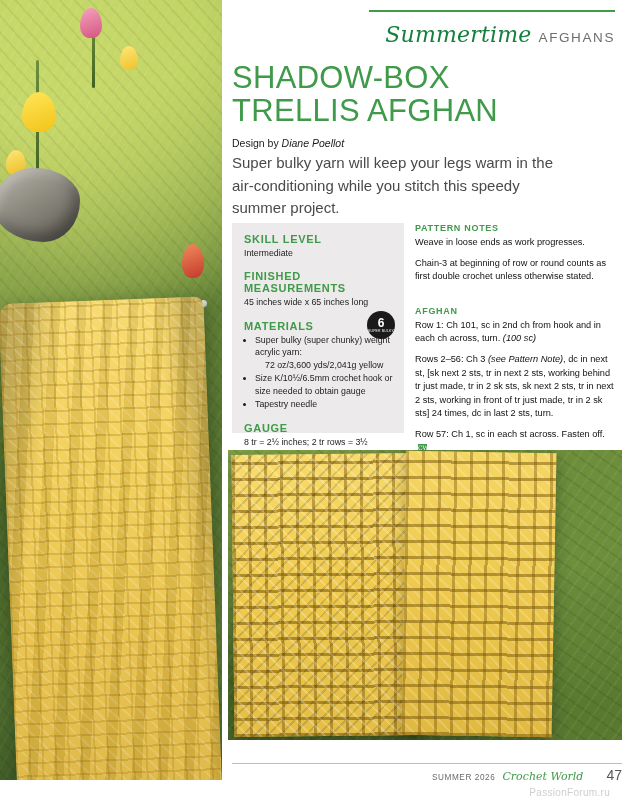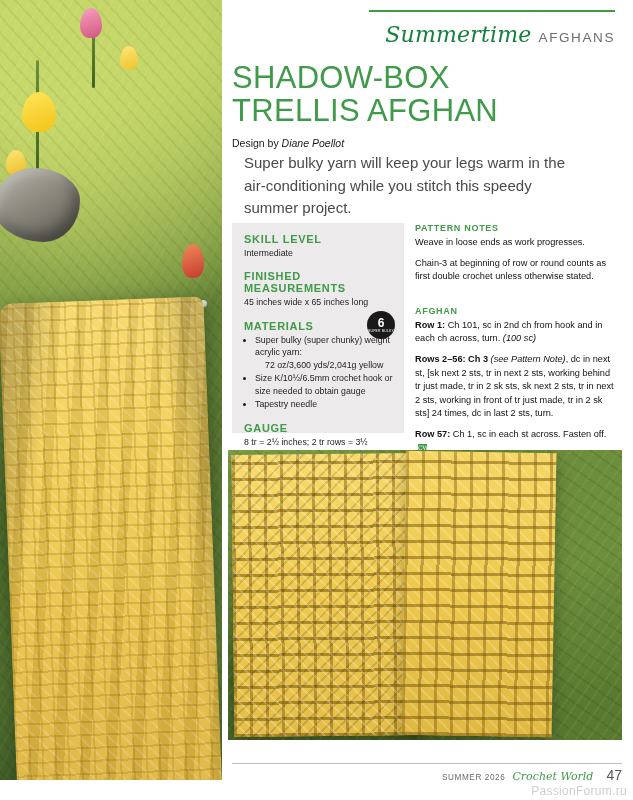--- a/index.html
+++ b/index.html
@@ -139,21 +139,21 @@
   }
   #byline {
     margin-top: 9px;
     font-size: 10.5px;
     color: #1a1a1a;
   }
   #byline i { font-style: italic; }
   #dek {
     position: absolute; left: 232px; top: 152px; width: 330px;
     font-size: 15px; line-height: 1.5;
-    color: #4a4a4a; font-weight: 300; margin-left: 12px;
+    color: #4a4a4a; font-weight: 300;
   }
 
   
   #info-panel {
     position: absolute;
     left: 232px; top: 223px;
     width: 172px; height: 210px;
     background: #eceaea;
     padding: 10px 10px 8px 12px;
   }
@@ -184,21 +184,21 @@
     width: 200px;
   }
   .sec-h {
     font-size: 9px; font-weight: bold; letter-spacing: .7px;
     color: #3f9a49; margin: 0 0 3px 0;
   }
   .sec-h.gap { margin-top: 22px; }
   .body-p {
     font-size: 9.2px; line-height: 1.48; color: #111; margin: 0 0 7px 0;
   }
-  .body-p b { font-weight: bold; }
+  .body-p b { font-weight: normal; }
   .body-p i { font-style: italic; }
   .endmark {
     display: inline-block;
     width: 9px; height: 8px;
     background: #3f9a49; color: #fff;
     font-size: 6px; line-height: 8px; text-align: center;
     vertical-align: 1px; margin-left: 3px;
     font-family: "DejaVu Serif", serif;
   }
 
@@ -275,26 +275,26 @@
     position: absolute;
     left: 380px; bottom: 17px;
     width: 242px;
     display: flex; align-items: baseline; justify-content: flex-end; gap: 7px;
   }
   #footer-issue { font-size: 8.2px; color: #6a6a6a; letter-spacing: .6px; }
   #footer-mag {
     font-family: "DejaVu Serif", serif;
     font-style: italic; font-size: 11px; color: #3f9a49;
   }
-  #folio { font-size: 14px; color: #555; font-weight: 300; margin-left: 6px; }
+  #folio { font-size: 14px; color: #555; font-weight: 300; margin-left: 16px; }
 
   #watermark {
     position: absolute;
-    right: 6px; bottom: 2px;
-    font-size: 12px; color: #cfcfcf; letter-spacing: .3px; padding-left: 35px;
+    right: 23px; bottom: 2px;
+    font-size: 10px; color: #cfcfcf; letter-spacing: .3px; padding-left: 35px;
   }
   #bottom-strip {
     position: absolute;
     left: 0; bottom: 0; width: 222px; height: 10px;
     background: #ffffff;
   }
 </style>
 </head>
 <body>
 

